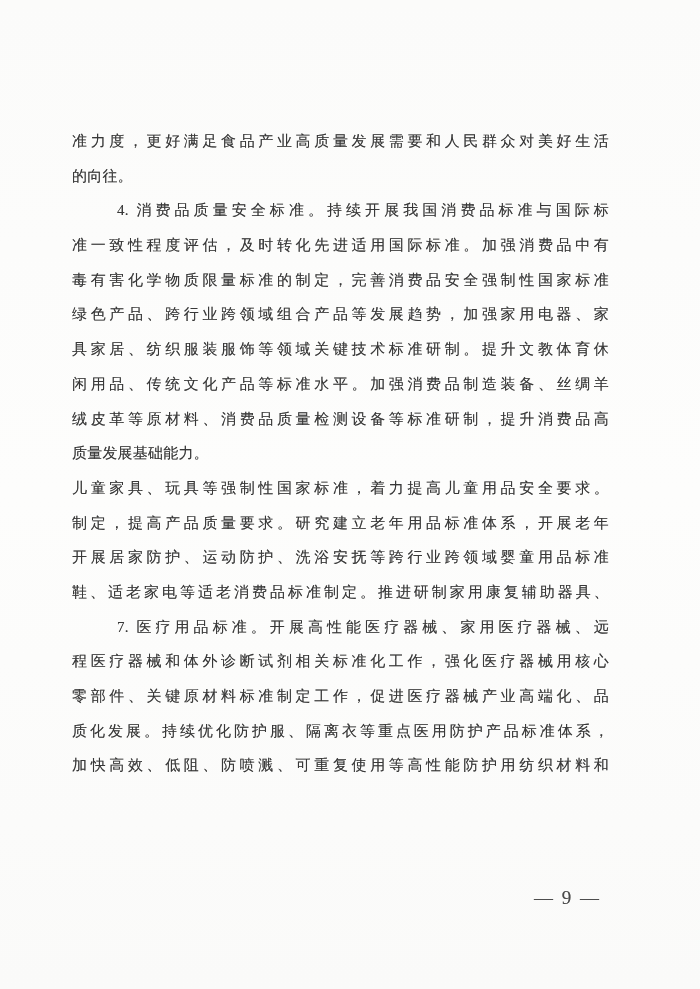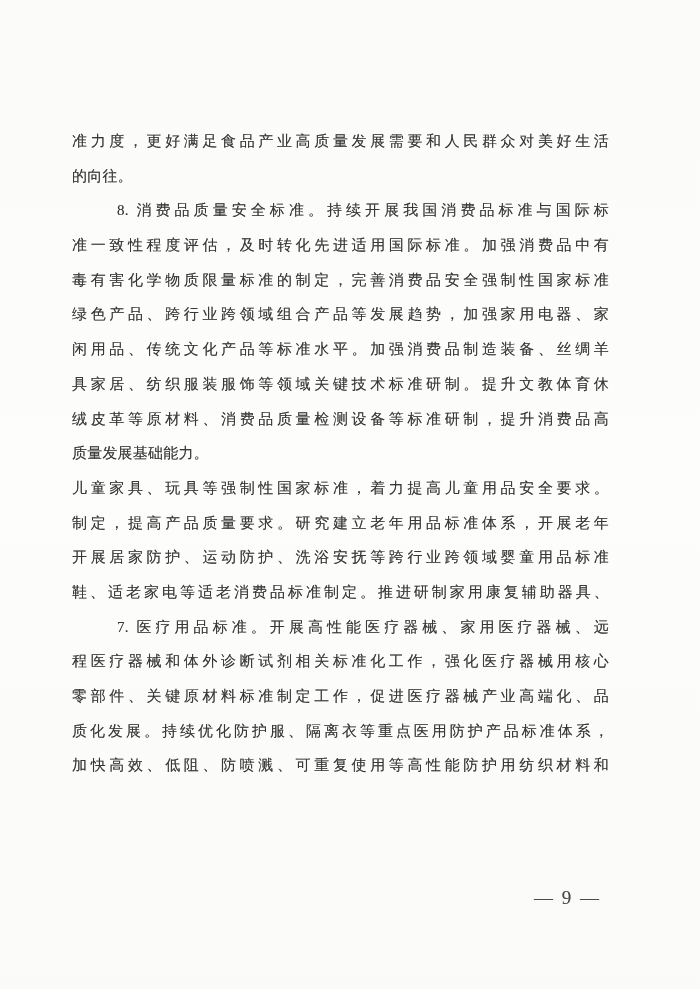--- a/index.html
+++ b/index.html
@@ -46,26 +46,26 @@
 <div class="page">
 
   <div class="text-block">
 
     <div>
       <div class="line">准力度，更好满足食品产业高质量发展需要和人民群众对美好生活</div>
       <div class="line p-last">的向往。</div>
     </div>
 
     <div>
-      <div class="line p-first">8. 消费品质量安全标准。持续开展我国消费品标准与国际标</div>
+      <div class="line p-first">4. 消费品质量安全标准。持续开展我国消费品标准与国际标</div>
       <div class="line">准一致性程度评估，及时转化先进适用国际标准。加强消费品中有</div>
       <div class="line">毒有害化学物质限量标准的制定，完善消费品安全强制性国家标准</div>
       <div class="line">绿色产品、跨行业跨领域组合产品等发展趋势，加强家用电器、家</div>
+      <div class="line">具家居、纺织服装服饰等领域关键技术标准研制。提升文教体育休</div>
       <div class="line">闲用品、传统文化产品等标准水平。加强消费品制造装备、丝绸羊</div>
-      <div class="line">具家居、纺织服装服饰等领域关键技术标准研制。提升文教体育休</div>
       <div class="line">绒皮革等原材料、消费品质量检测设备等标准研制，提升消费品高</div>
       <div class="line p-last">质量发展基础能力。</div>
     </div>
 
     <div>
       <div class="line">儿童家具、玩具等强制性国家标准，着力提高儿童用品安全要求。</div>
       <div class="line">制定，提高产品质量要求。研究建立老年用品标准体系，开展老年</div>
       <div class="line">开展居家防护、运动防护、洗浴安抚等跨行业跨领域婴童用品标准</div>
       <div class="line">鞋、适老家电等适老消费品标准制定。推进研制家用康复辅助器具、</div>
     </div>

